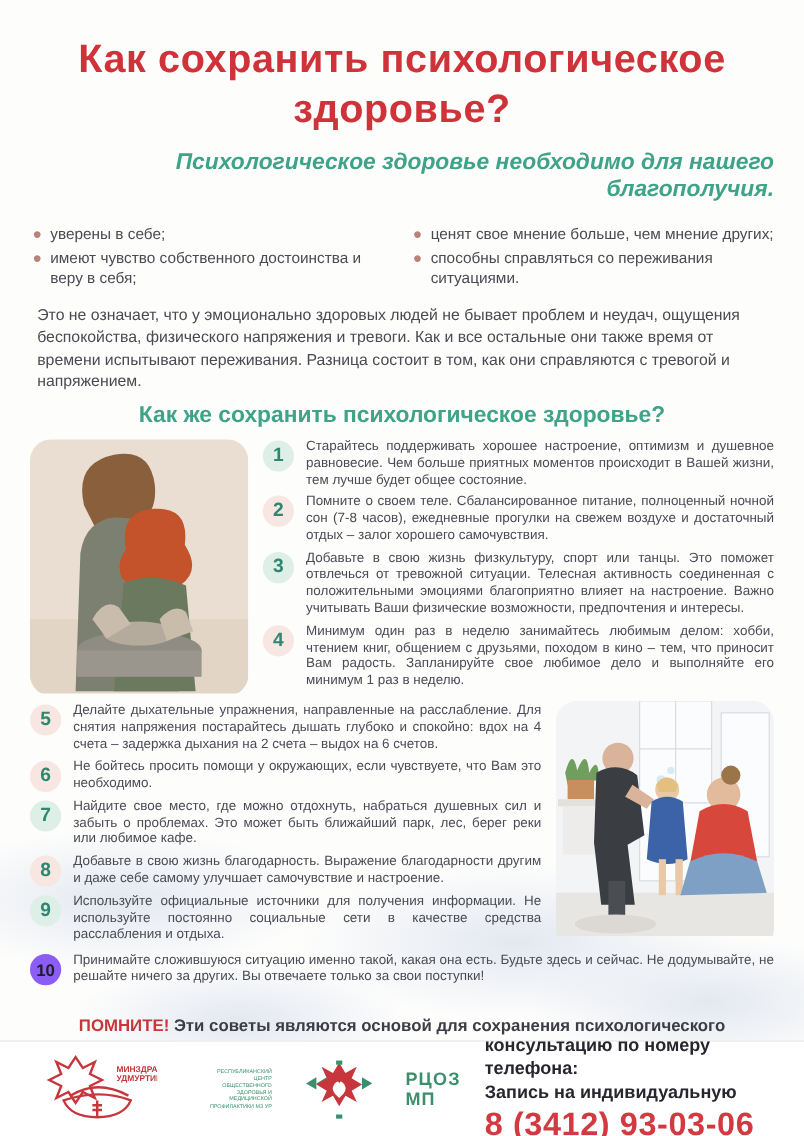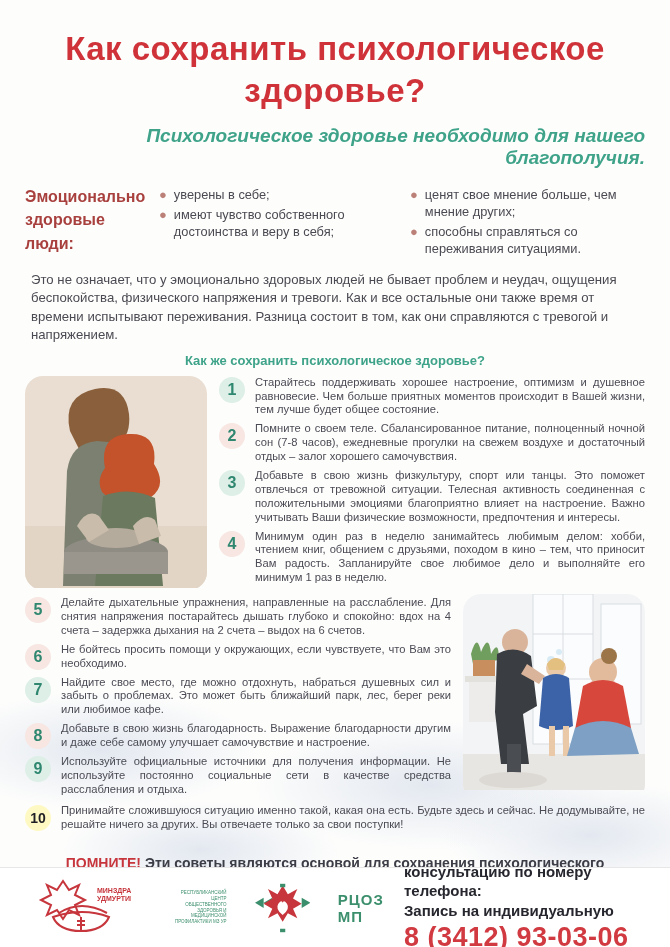--- a/index.html
+++ b/index.html
@@ -23,34 +23,34 @@
 
   .healthy { display:flex; margin-top:16px; }
   .healthy-label { width:132px; color:#a8403e; font-weight:bold; font-size:16px; line-height:1.45; flex:none; }
   .bullet-cols { display:flex; flex:1; gap:14px; padding-top:2px; }
   .bullet-col { flex:1; }
   .bullet { display:flex; font-size:12.8px; line-height:1.32; margin-bottom:3px; color:#4a4a52; }
   .dot { color:#bb8178; font-size:13px; margin:0 7px 0 2px; line-height:1.3; }
 
   .intro { margin-top:10px; font-size:13.2px; line-height:1.4; color:#4a4a52; padding:0 6px; }
 
-  .h-question { margin-top:8px; text-align:center; color:#3ea389; font-weight:bold; font-size:13px; }
+  .h-question { margin-top:8px; text-align:center; color:#3ea389; font-weight:bold; font-size:19px; }
   .h-cta { margin-top:4px; text-align:center; color:#cf3339; font-weight:bold; font-size:19.5px; padding-left:130px; }
 
   .row1 { display:flex; margin-top:8px; gap:12px; }
   .photo { border-radius:18px; overflow:hidden; flex:none; }
   .photo svg { display:block; }
   .tips-col { flex:1; }
 
   .tip { display:flex; margin-bottom:5px; }
   .badge { flex:none; width:26px; height:26px; border-radius:50%; display:flex; align-items:center; justify-content:center;
            font-weight:bold; font-size:16px; color:#2f8770; margin-right:10px; margin-top:1px; }
   .badge.green { background:#ddefe7; }
   .badge.pink  { background:#f7e6e1; }
-  .badge.ten   { color:#1e1e24; background:#fef9c3; font-size:14px; }
+  .badge.ten   { color:#1e1e24; background:#8b5cf6; font-size:14px; }
   .tip-text { font-size:11.2px; line-height:1.24; text-align:justify; color:#4b4b55; }
 
   .row2 { display:flex; margin-top:4px; gap:12px; }
   .row2 .tips-col { padding-top:2px; }
 
   .tip10 { margin-top:2px; }
 
   .remember { margin-top:22px; text-align:center; font-size:14px; font-weight:bold; line-height:1.5; color:#3c3d46; padding:0 40px; }
   .remember .rem-label { color:#c6363c; }
 
@@ -71,21 +71,20 @@
   <div class="cloud c1"></div>
   <div class="cloud c2"></div>
   <div class="cloud c3"></div>
   <div class="cloud c4"></div>
 
   <div class="content">
     <div class="title">Как сохранить психологическое здоровье?</div>
     <div class="subtitle">Психологическое здоровье необходимо для нашего благополучия.</div>
 
     <div class="healthy">
-      <div class="healthy-label">Эмоционально здоровые люди:</div>
       <div class="bullet-cols">
         <div class="bullet-col">
           <div class="bullet">
             <span class="dot">●</span>
             <span>уверены в себе;</span>
           </div>
           <div class="bullet">
             <span class="dot">●</span>
             <span>имеют чувство собственного достоинства и веру в себя;</span>
           </div>

